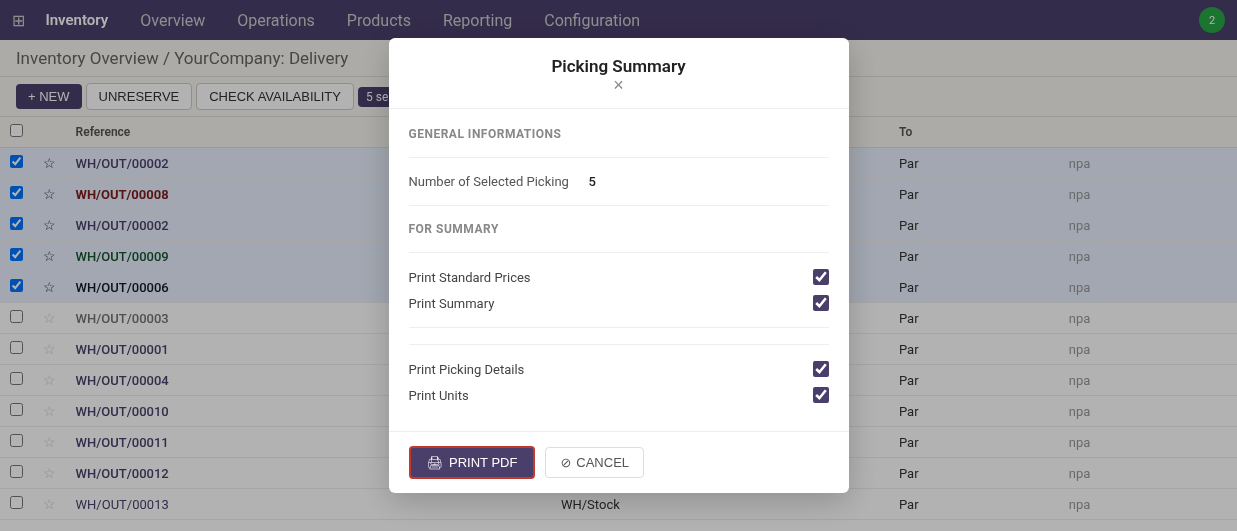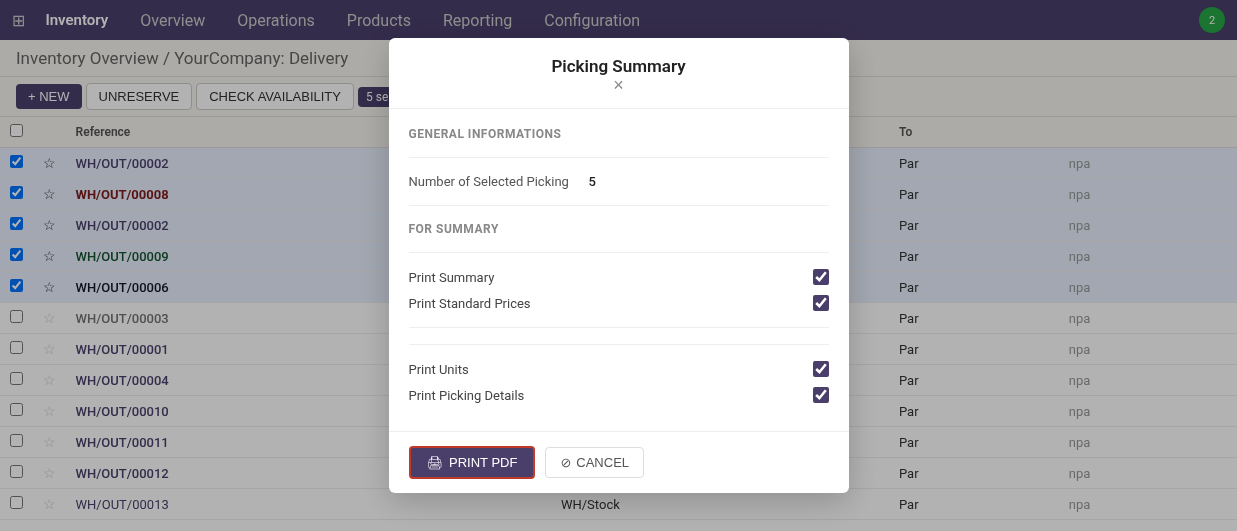--- a/index.html
+++ b/index.html
@@ -370,38 +370,38 @@
         <span class="info-label">Number of Selected Picking</span>
         <span class="info-value">5</span>
       </div>
 
       <hr class="section-divider">
 
       <div class="section-title">FOR SUMMARY</div>
       <hr class="section-divider">
 
       <div class="check-row">
-        <span>Print Summary</span>
+        <span>Print Standard Prices</span>
         <input type="checkbox" checked="" style="">
       </div>
       <div class="check-row">
-        <span>Print Standard Prices</span>
+        <span>Print Summary</span>
         <input type="checkbox" checked="" style="">
       </div>
 
       <hr class="section-divider">
 
       <hr class="section-divider">
 
+      <div class="check-row">
+        <span>Print Picking Details</span>
+        <input type="checkbox" checked="" style="">
+      </div>
       <div class="check-row">
         <span>Print Units</span>
-        <input type="checkbox" checked="" style="">
-      </div>
-      <div class="check-row">
-        <span>Print Picking Details</span>
         <input type="checkbox" checked="" style="">
       </div>
 
     </div>
     <div class="modal-footer">
       <button class="btn-print-pdf">
         <span>🖨</span>
         <span>PRINT PDF</span>
       </button>
       <button class="btn-cancel-modal">

